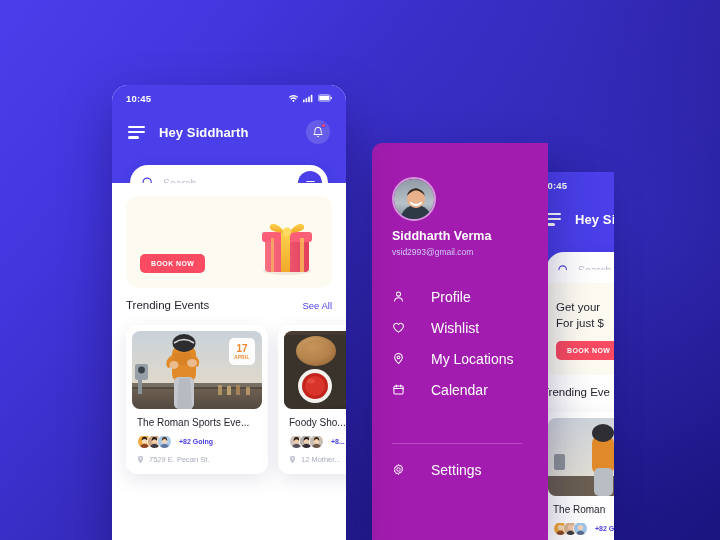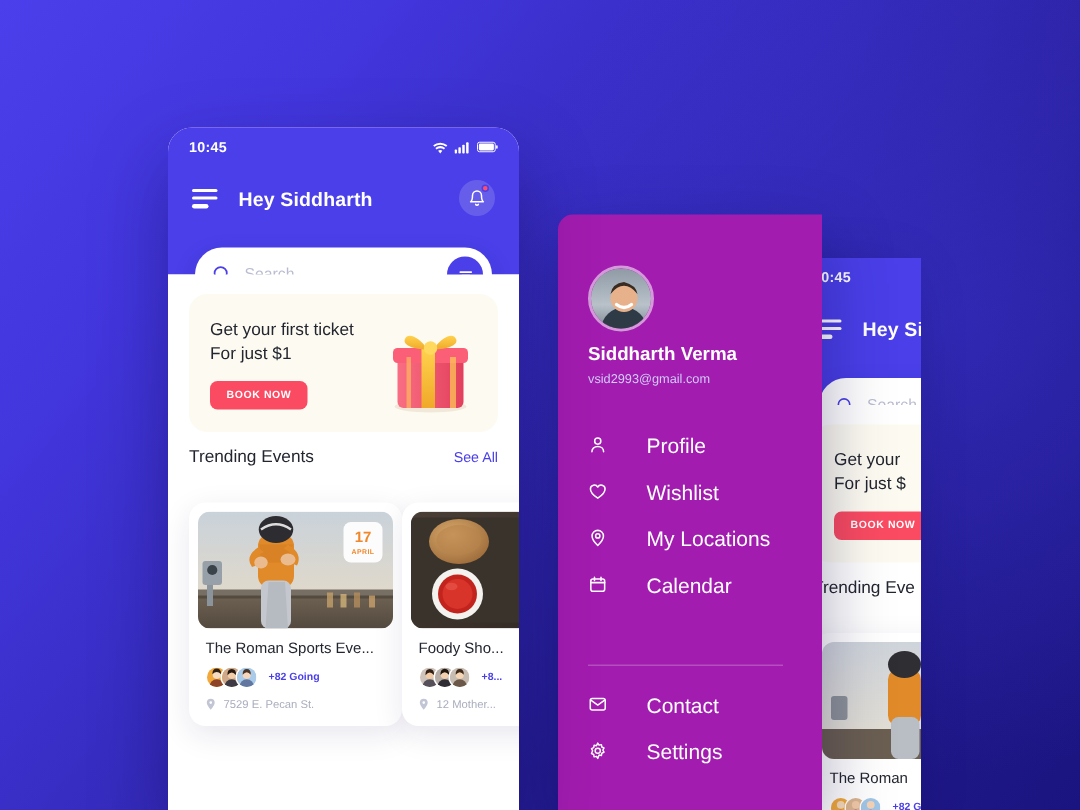--- a/index.html
+++ b/index.html
@@ -96,21 +96,21 @@
 
   
   .trend-hdr {
     position:absolute; left:14px; top:214px; width:206px;
     display:flex; align-items:baseline; justify-content:space-between;
   }
   .trend-title { font-size:11.5px; color:#23262f; font-weight:normal; }
   .see-all { font-size:9.5px; color:#4a3fe8; cursor:pointer; }
 
   
-  .cards { position:absolute; left:14px; top:250px; display:flex; }
+  .cards { position:absolute; left:14px; top:240px; display:flex; gap:10px; }
   .ecard {
     width:142px; background:#fff; border-radius:11px;
     box-shadow: 0 6px 20px rgba(30,20,90,0.10);
     padding:6px 6px 10px; flex-shrink:0;
   }
   .ephoto { width:130px; height:78px; border-radius:8px; position:relative; overflow:hidden; }
   .datebadge {
     position:absolute; right:7px; top:7px; width:26px; height:27px;
     background:rgba(255,255,255,0.93); border-radius:5px;
     display:flex; flex-direction:column; align-items:center; justify-content:center;
@@ -286,29 +286,20 @@
           </span>
         <span class="mi-lbl">Calendar</span>
       </div>
     </div>
 
     <div class="dr-div"></div>
 
     <div class="dr-menu2">
       <div class="mi">
         <span class="mi-ico">
-            <svg width="13" height="13" viewBox="0 0 24 24" fill="none" stroke="#fff" stroke-width="1.9" stroke-linejoin="round">
-              <rect x="2.8" y="5" width="18.4" height="14" rx="2.4"></rect>
-              <path d="M3.5 7l8.5 6 8.5-6"></path>
-            </svg>
-          </span>
-        <span class="mi-lbl">Contact</span>
-      </div>
-      <div class="mi">
-        <span class="mi-ico">
             <svg width="13" height="13" viewBox="0 0 24 24" fill="none" stroke="#fff" stroke-width="1.8" stroke-linejoin="round">
               <circle cx="12" cy="12" r="3.2"></circle>
               <path d="M12 2.6l1.6 2.5 2.9-.6.5 2.9 2.7 1.2-1.4 2.6 1.4 2.6-2.7 1.2-.5 2.9-2.9-.6L12 21.4l-1.6-2.5-2.9.6-.5-2.9-2.7-1.2L5.7 12 4.3 9.4 7 8.2l.5-2.9 2.9.6z"></path>
             </svg>
           </span>
         <span class="mi-lbl">Settings</span>
       </div>
     </div>
   </div>
 
@@ -364,24 +355,20 @@
               <line x1="4" y1="7.5" x2="20" y2="7.5"></line>
               <line x1="6.5" y1="12.5" x2="17.5" y2="12.5"></line>
               <line x1="9.5" y1="17.5" x2="14.5" y2="17.5"></line>
             </svg>
         </div>
       </div>
 
       <div class="body-area"></div>
 
       <div class="promo">
-        <div class="promo-txt">
-          <h3>Get your first ticket</h3>
-          <h3>For just $1</h3>
-        </div>
         <div class="book-btn">BOOK NOW</div>
         <svg class="gift" viewBox="0 0 66 62">
           <defs>
             <linearGradient id="gbox" x1="0" y1="0" x2="1" y2="0">
                 <stop offset="0" stop-color="#f96e83"></stop>
                 <stop offset="1" stop-color="#e23f5c"></stop>
               </linearGradient>
             <linearGradient id="grib" x1="0" y1="0" x2="0" y2="1">
                 <stop offset="0" stop-color="#ffd24d"></stop>
                 <stop offset="1" stop-color="#f0a82a"></stop>

